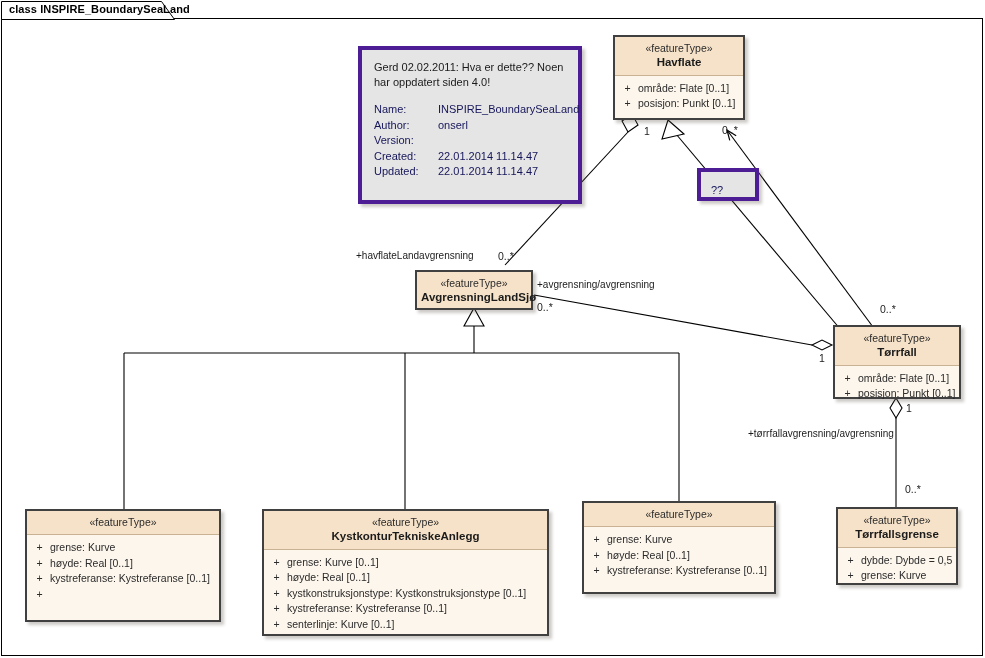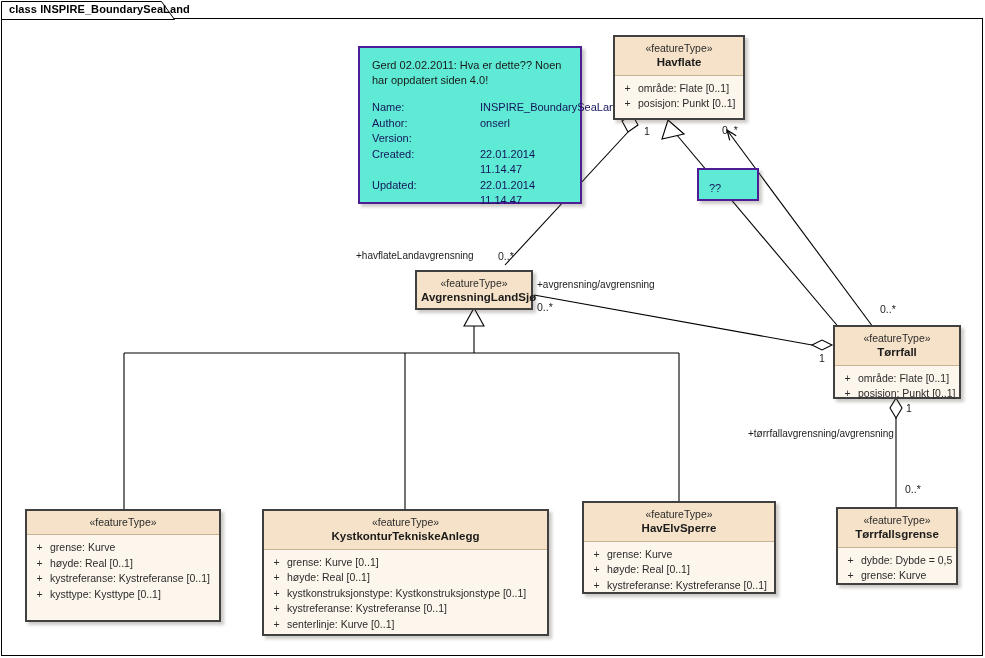--- a/index.html
+++ b/index.html
@@ -87,22 +87,22 @@
   .attr .vis {
     width: 21px;
     text-align: center;
     flex: none;
   }
   .attr .sig { flex: 1 1 auto; }
   
   .uml-note {
     position: absolute;
     box-sizing: border-box;
-    background: #5eead4;
-    border: 2px solid #4c1d95;
+    background: #e5e5e5;
+    border: 4px solid #4c1d95;
     box-shadow: 3px 3px 3px rgba(90,80,70,0.30);
   }
   .note-fold {
     position: absolute;
     right: -1px;
     top: -1px;
     width: 0;
     height: 0;
   }
   .note-body {
@@ -117,21 +117,20 @@
     font-size: 11px;
     line-height: 15px;
     margin-bottom: 12px;
     max-width: 196px;
   }
   .note-kv {
     display: flex;
     line-height: 15.5px;
     font-size: 11px;
     color: #15155a;
-    gap: 44px;
   }
   .note-kv .k { width: 64px; flex: none; }
   .note-kv .v { flex: 1 1 auto; }
   .note-qq {
     font-size: 11px;
     color: #15155a;
     padding: 12px 10px;
   }
   
   .conn-label {
@@ -298,21 +297,20 @@
       <div class="attr">
         <span class="vis">+</span>
         <span class="sig">høyde: Real [0..1]</span>
       </div>
       <div class="attr">
         <span class="vis">+</span>
         <span class="sig">kystreferanse: Kystreferanse [0..1]</span>
       </div>
       <div class="attr">
         <span class="vis">+</span>
-        <span class="sig">kysttype: Kysttype [0..1]</span>
       </div>
     </div>
   </div>
 
   <div class="uml-class" style="left:262px; top:509px; width:287px; height:127px;">
     <div class="uml-head">
       <span class="stereo">«featureType»</span>
       <span class="cname">KystkonturTekniskeAnlegg</span>
     </div>
     <div class="uml-attrs">
@@ -335,21 +333,20 @@
       <div class="attr">
         <span class="vis">+</span>
         <span class="sig">senterlinje: Kurve [0..1]</span>
       </div>
     </div>
   </div>
 
   <div class="uml-class" style="left:582px; top:501px; width:194px; height:93px;">
     <div class="uml-head">
       <span class="stereo">«featureType»</span>
-      <span class="cname">HavElvSperre</span>
     </div>
     <div class="uml-attrs">
       <div class="attr">
         <span class="vis">+</span>
         <span class="sig">grense: Kurve</span>
       </div>
       <div class="attr">
         <span class="vis">+</span>
         <span class="sig">høyde: Real [0..1]</span>
       </div>

